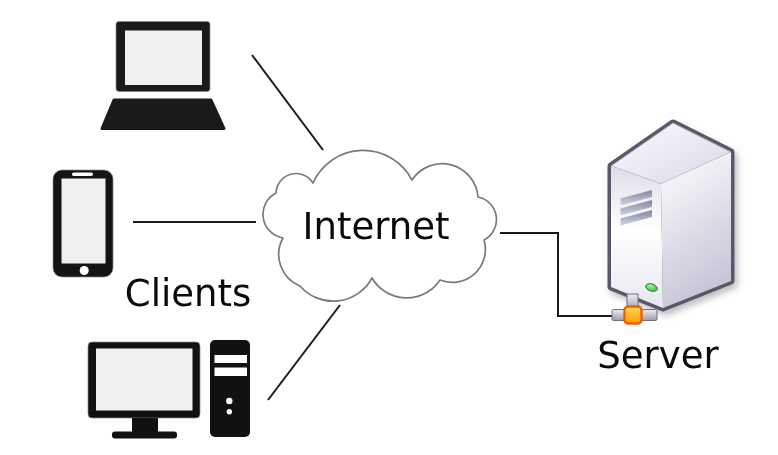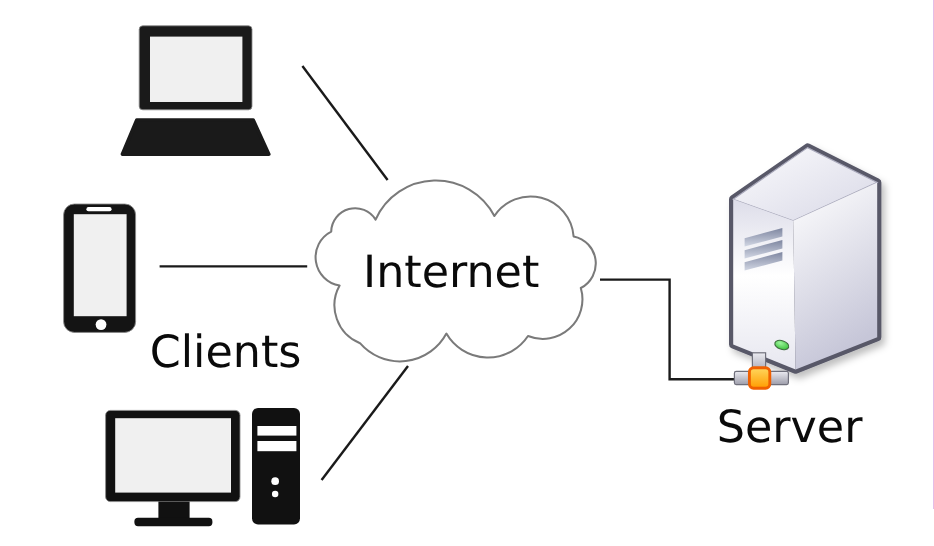--- a/index.html
+++ b/index.html
@@ -8,21 +8,21 @@
     background: #ffffff;
     width: 778px;
     height: 455px;
     overflow: hidden;
     font-family: "DejaVu Sans", sans-serif;
   }
   .canvas {
     position: relative;
     width: 778px;
     height: 455px;
-    background: #a21caf;
+    background: #fef9c3;
   }
   svg { display: block; }
   text.diagram-label {
     font-family: "DejaVu Sans", sans-serif;
     font-size: 37px;
     fill: #0a0a0a;
   }
 </style>
 </head>
 <body>

